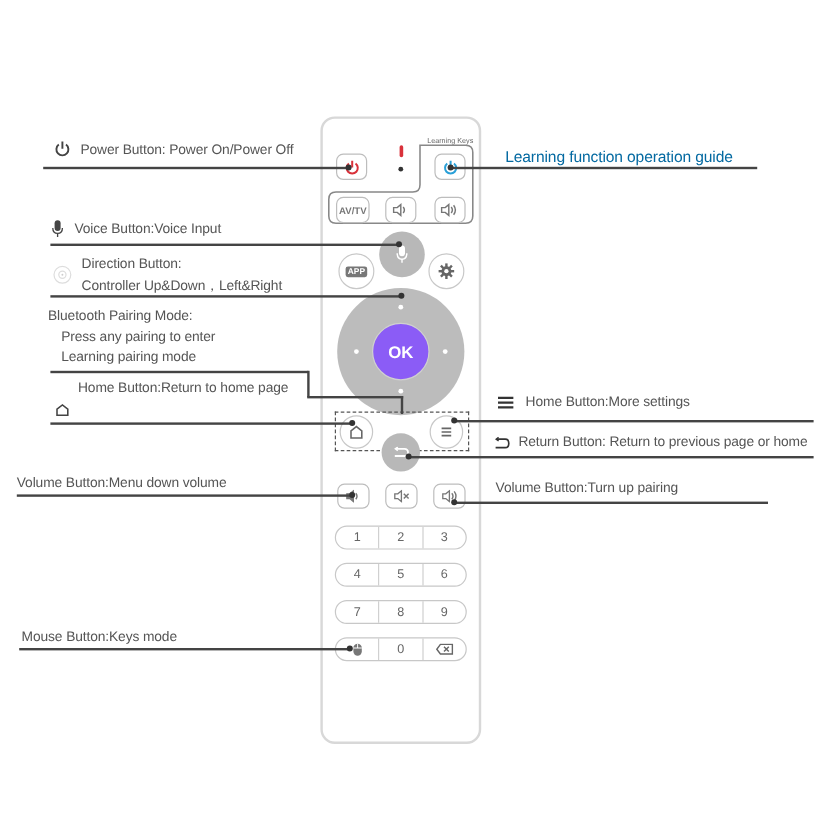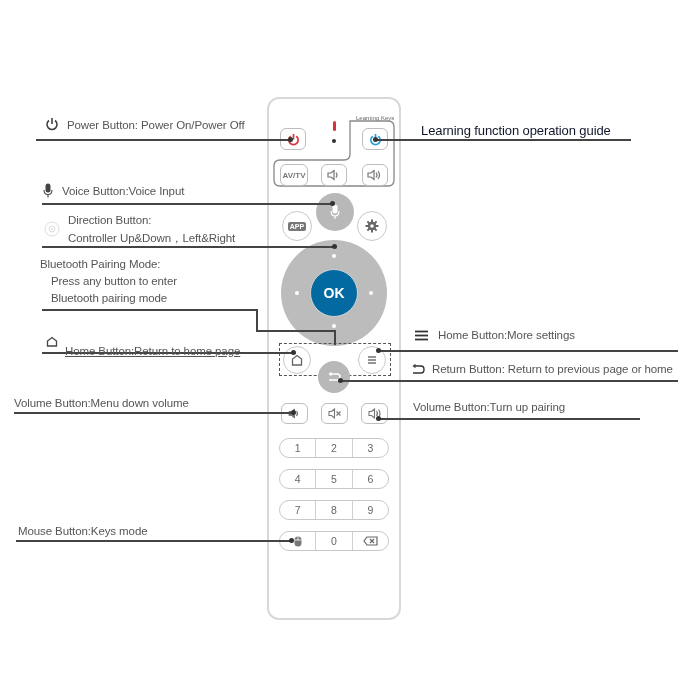--- a/index.html
+++ b/index.html
@@ -1,19 +1,19 @@
 <!DOCTYPE html>
 <html><head>
 <meta charset="utf-8">
 <style>
   html,body{margin:0;padding:0;background:#fff;}
   body{width:700px;height:700px;position:relative;overflow:hidden;font-family:"Liberation Sans",sans-serif;color:#555;}
   .abs{position:absolute;}
   .label{position:absolute;font-size:11.5px;color:#555;white-space:nowrap;letter-spacing:-0.1px;}
-  .label.big{font-size:13px;color:#0f172a;}
+  .label.big{font-size:13px;color:#0369a1;}
   .line{position:absolute;background:#444;}
   .remote{position:absolute;left:267px;top:97px;width:134px;height:523px;border:2px solid #d8d8d8;border-radius:12px;background:#fff;box-sizing:border-box;}
   .sqbtn{position:absolute;width:26px;height:22px;border:1.5px solid #bdbdbd;border-radius:6px;background:#fff;box-sizing:border-box;display:flex;align-items:center;justify-content:center;font-size:9px;color:#777;font-weight:bold;}
   .circ{position:absolute;border-radius:50%;box-sizing:border-box;display:flex;align-items:center;justify-content:center;}
   .numrow{position:absolute;left:279px;width:110px;height:20px;border:1.5px solid #c8c8c8;border-radius:10px;box-sizing:border-box;display:flex;}
   .numrow .k{flex:1;display:flex;align-items:center;justify-content:center;font-size:10.5px;color:#666;border-left:1.5px solid #d0d0d0;}
   .numrow .k:first-child{border-left:none;}
   .dot{position:absolute;width:4px;height:4px;border-radius:50%;background:#fff;}
   .conn{position:absolute;width:5px;height:5px;border-radius:50%;background:#333;}
 </style>
@@ -87,21 +87,21 @@
       </g>
       <circle cx="7" cy="7" r="1.8" fill="#fff"></circle>
     </svg>
 </div>
 
 <div class="circ" style="left:281px;top:240px;width:106px;height:106px;background:#bcbcbc;"></div>
 <div class="dot" style="left:332px;top:254px;"></div>
 <div class="dot" style="left:332px;top:324px;"></div>
 <div class="dot" style="left:295px;top:291px;"></div>
 <div class="dot" style="left:369px;top:291px;"></div>
-<div class="circ" style="left:310px;top:269px;width:48px;height:48px;border:1.5px solid #d0d0d0;background:#0369a1;color:#fff;font-size:14px;font-weight:bold;">OK</div>
+<div class="circ" style="left:310px;top:269px;width:48px;height:48px;border:1.5px solid #d0d0d0;background:#8b5cf6;color:#fff;font-size:14px;font-weight:bold;">OK</div>
 
 <div class="abs" style="left:279px;top:343px;width:112px;height:33px;border:1.5px dashed #555;box-sizing:border-box;"></div>
 
 <div class="circ" style="left:283px;top:346px;width:28px;height:28px;border:1.5px solid #c8c8c8;background:#fff;">
   <svg width="12" height="12" viewBox="0 0 12 12">
       <path d="M1.5 11 V5 L6 1.5 L10.5 5 V11 Z" fill="none" stroke="#666" stroke-width="1.3"></path>
     </svg>
 </div>
 
 <div class="circ" style="left:358px;top:346px;width:28px;height:28px;border:1.5px solid #c8c8c8;background:#fff;">
@@ -225,27 +225,27 @@
 
 <svg class="abs" style="left:44px;top:221px;" width="16" height="16" viewBox="0 0 16 16">
     <circle cx="8" cy="8" r="7" fill="none" stroke="#ddd" stroke-width="1"></circle>
     <circle cx="8" cy="8" r="3" fill="none" stroke="#ddd" stroke-width="1"></circle>
     <circle cx="8" cy="8" r="0.8" fill="#ccc"></circle>
   </svg>
 <div class="label" style="left:68px;top:214px;">Direction Button:</div>
 <div class="label" style="left:68px;top:231px;">Controller Up&amp;Down，Left&amp;Right</div>
 
 <div class="label" style="left:40px;top:258px;">Bluetooth Pairing Mode:</div>
-<div class="label" style="left:51px;top:275px;">Press any button to enter</div>
-<div class="label" style="left:51px;top:292px;">Bluetooth pairing mode</div>
+<div class="label" style="left:51px;top:275px;">Press any pairing to enter</div>
+<div class="label" style="left:51px;top:292px;">Learning pairing mode</div>
 
 <svg class="abs" style="left:46px;top:336px;" width="12" height="11" viewBox="0 0 12 11">
     <path d="M1.5 10 V5 L6 1.5 L10.5 5 V10 Z" fill="none" stroke="#444" stroke-width="1.3"></path>
   </svg>
-<div class="label" style="left:65px;top:345px;text-decoration:underline;">Home Button:Return to home page</div>
+<div class="label" style="left:65px;top:318px;">Home Button:Return to home page</div>
 
 <svg class="abs" style="left:415px;top:330px;" width="13" height="11" viewBox="0 0 13 11">
     <g stroke="#333" stroke-width="1.8">
       <line x1="0" y1="1.5" x2="13" y2="1.5"></line>
       <line x1="0" y1="5.5" x2="13" y2="5.5"></line>
       <line x1="0" y1="9.5" x2="13" y2="9.5"></line>
     </g>
   </svg>
 <div class="label" style="left:438px;top:329px;">Home Button:More settings</div>
 

